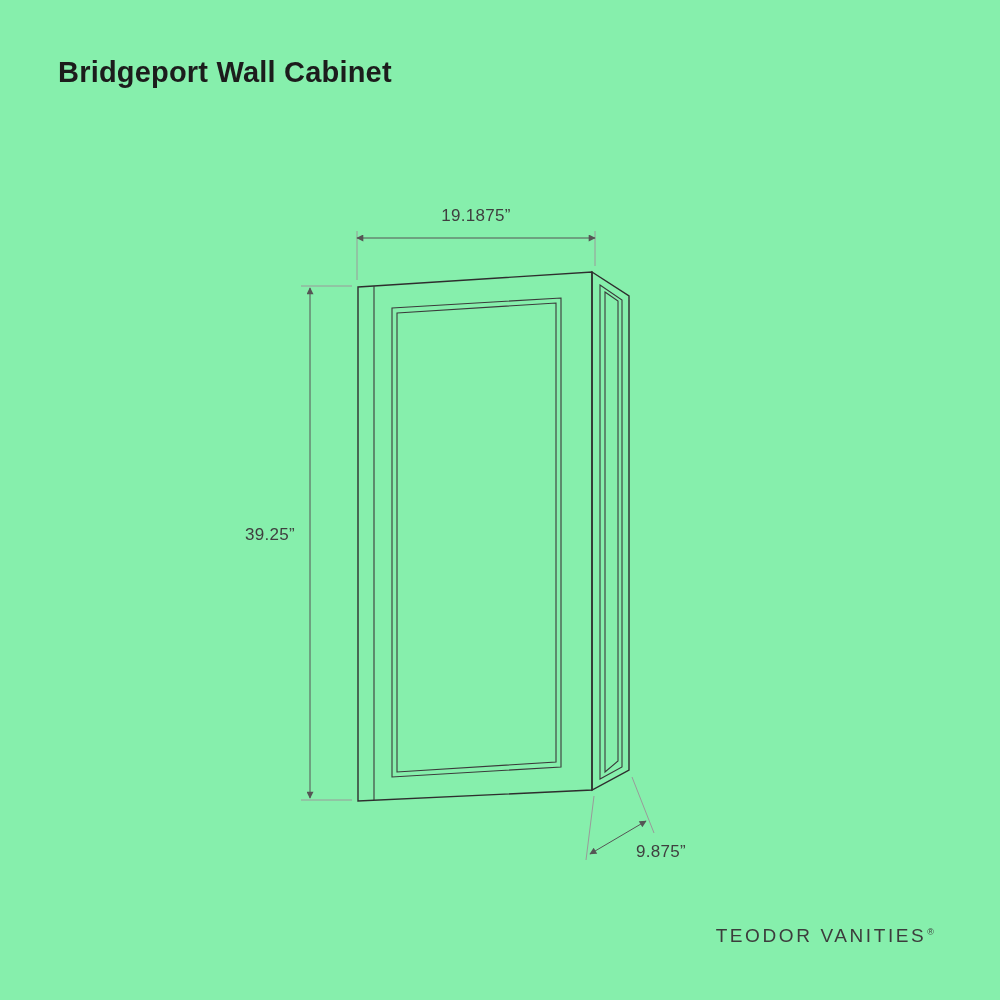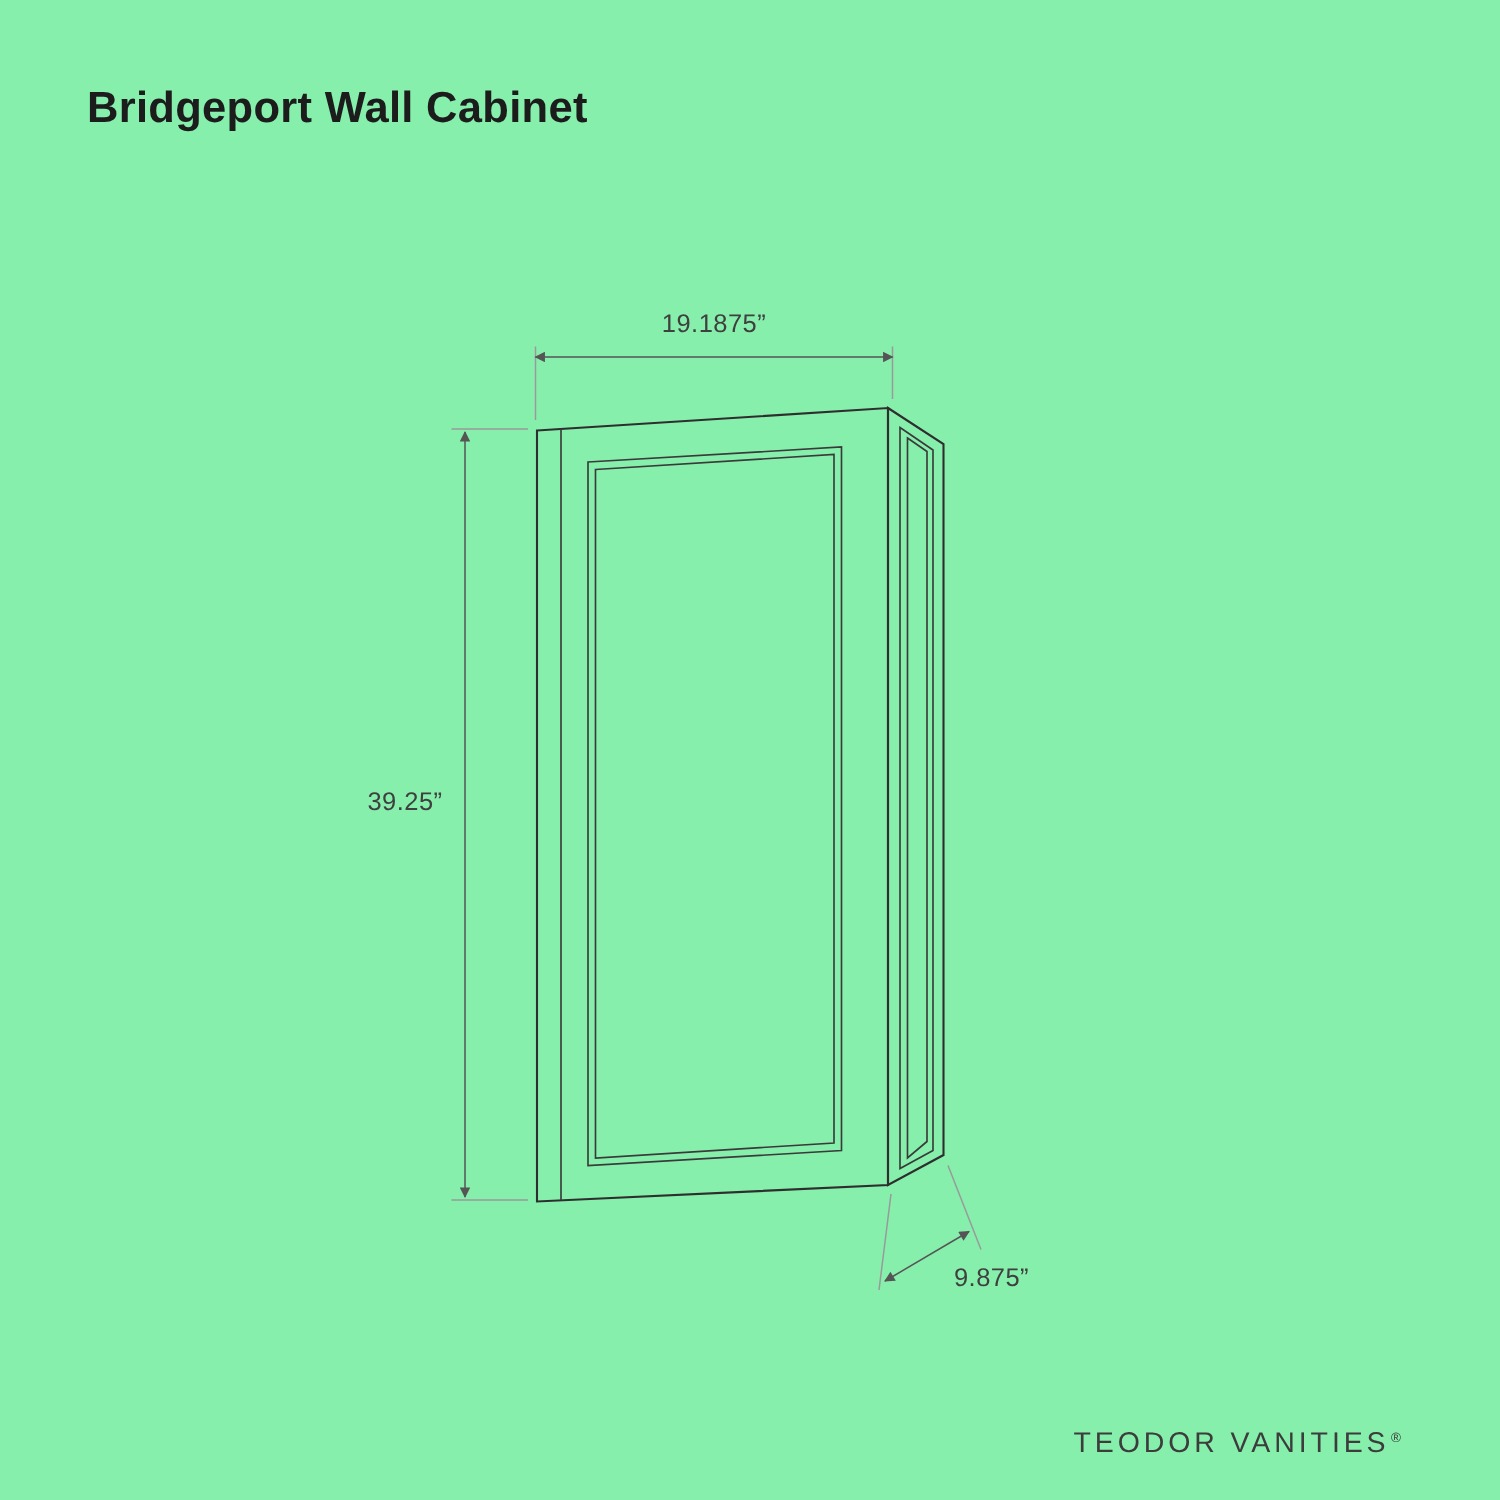--- a/index.html
+++ b/index.html
@@ -31,21 +31,20 @@
   }
   .brand {
     position: absolute;
     right: 66px;
     top: 925px;
     font-size: 19px;
     font-weight: 500;
     letter-spacing: 2.6px;
     color: #3c3c3c;
     white-space: nowrap;
-    margin-top: 27px;
   }
   .brand .reg {
     font-size: 9px;
     vertical-align: super;
     letter-spacing: 0;
     margin-left: 1px;
   }
   .cab-line {
     fill: none;
     stroke: #2e2e2e;

